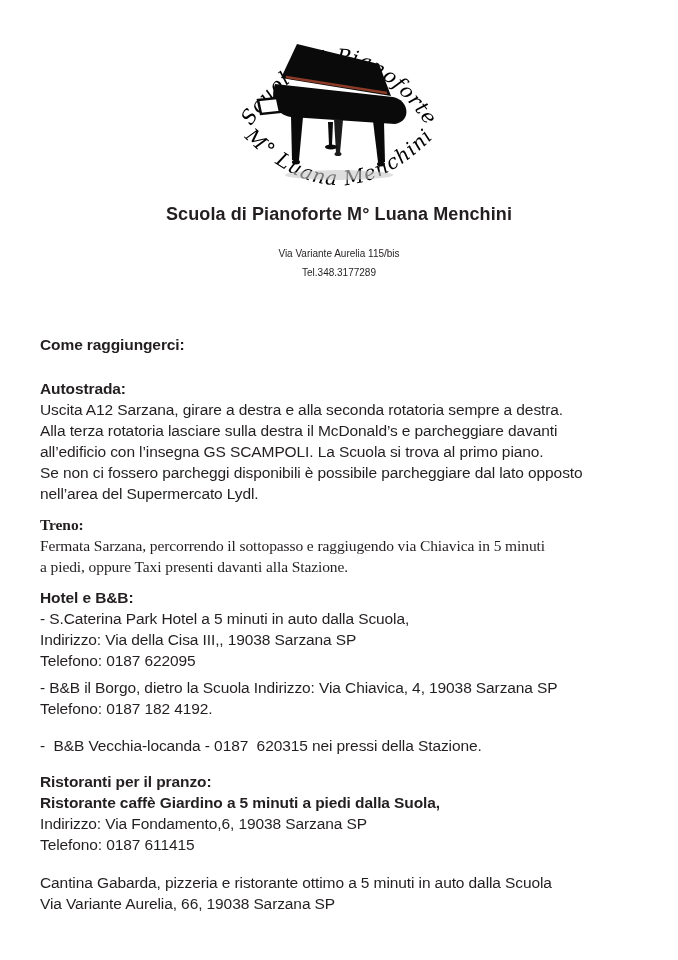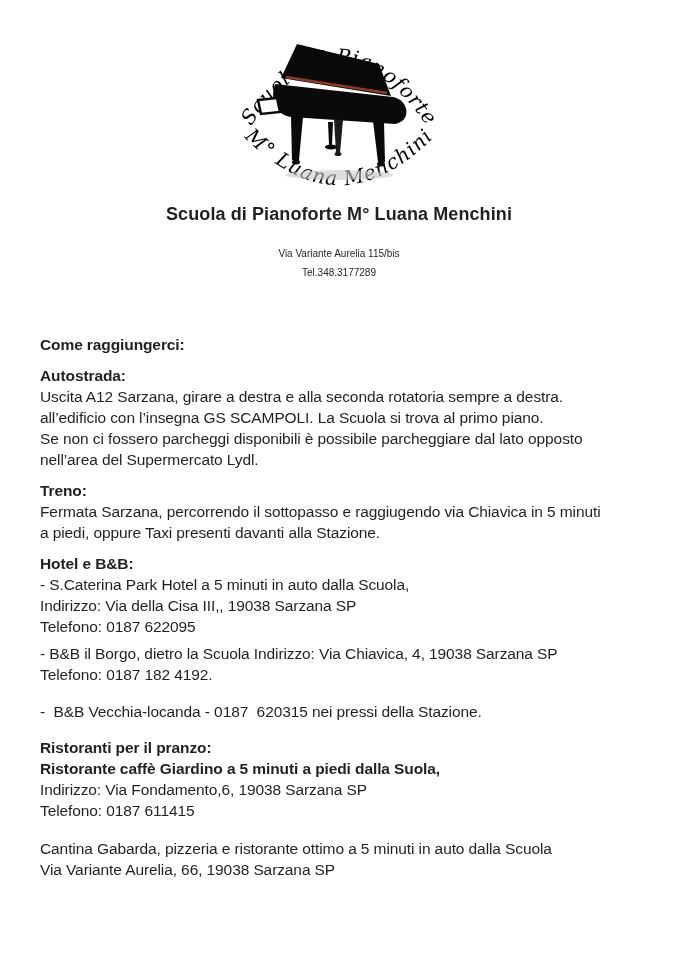--- a/index.html
+++ b/index.html
@@ -45,22 +45,22 @@
   .content {
     padding: 0 24px 0 40px;
     font-size: 15.5px;
     line-height: 21px;
     letter-spacing: -0.1px;
   }
   .line { white-space: pre; }
   .bold { font-weight: 700; }
 
   .intro-heading   { margin-top: 52px; font-weight: 700; }
-  .sec-autostrada  { margin-top: 10px; }
-  .sec-treno       { margin-top: 10px; }
+  .sec-autostrada  { margin-top: 23px; }
+  .sec-treno       { margin-top: 10px; font-family: Liberation Serif, serif; }
   .sec-hotel       { margin-top: 10px; }
   .hotel-entry2    { margin-top: 6px; }
   .hotel-entry3    { margin-top: 16px; }
   .sec-ristoranti  { margin-top: 15px; }
   .rist-entry2     { margin-top: 17px; }
 </style>
 </head>
 <body>
 
 <div class="page">
@@ -112,20 +112,21 @@
     <div class="line">Tel.348.3177289</div>
   </div>
 
   <div class="content">
 
     <div class="intro-heading line">Come raggiungerci:</div>
 
     <div class="sec-autostrada">
       <div class="bold line">Autostrada:</div>
       <div class="line">Uscita A12 Sarzana, girare a destra e alla seconda rotatoria sempre a destra.</div>
+      <div class="line">Alla terza rotatoria lasciare sulla destra il McDonald’s e parcheggiare davanti</div>
       <div class="line">all’edificio con l’insegna GS SCAMPOLI. La Scuola si trova al primo piano.</div>
       <div class="line">Se non ci fossero parcheggi disponibili è possibile parcheggiare dal lato opposto</div>
       <div class="line">nell’area del Supermercato Lydl.</div>
     </div>
 
     <div class="sec-treno">
       <div class="bold line">Treno:</div>
       <div class="line">Fermata Sarzana, percorrendo il sottopasso e raggiugendo via Chiavica in 5 minuti</div>
       <div class="line">a piedi, oppure Taxi presenti davanti alla Stazione.</div>
     </div>

